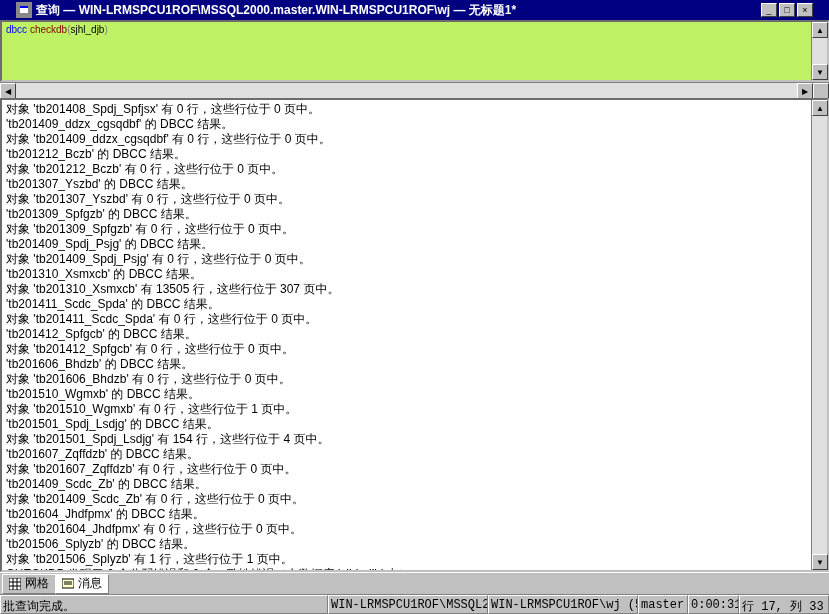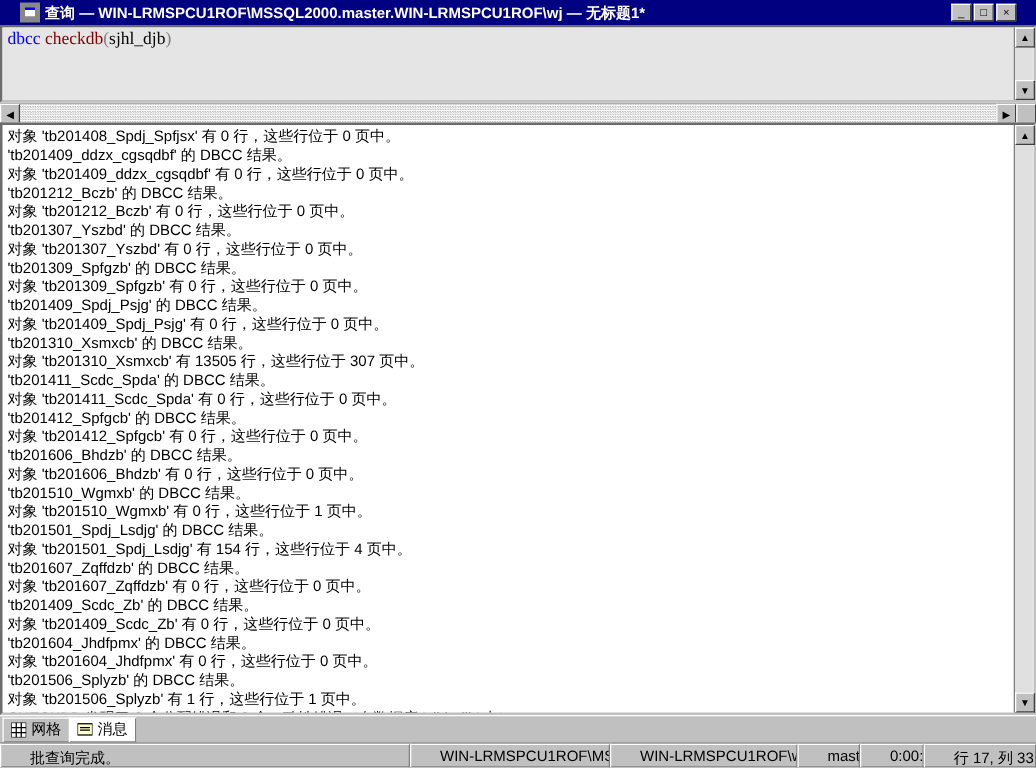--- a/index.html
+++ b/index.html
@@ -42,25 +42,25 @@
 .editor-wrap {
   height: 62px;
   background: #fff;
   border: 2px inset #c0c0c0;
   position: relative;
   display: flex;
 }
 .editor {
   flex: 1;
   padding: 2px 4px;
-  font-family: Liberation Serif, serif;
-  font-size: 14px;
+  font-family: Liberation Sans, sans-serif;
+  font-size: 10px;
   white-space: pre;
   overflow: hidden;
-  background: #e5e5e5;
+  background: #bef264;
 }
 .editor .kw { color: #0000ff; }
 .editor .fn { color: #800000; }
 .editor .paren { color: #808080; }
 .editor .id { color: #000; }
 .scrollbar-v {
   width: 16px;
   background: #e0e0e0;
   border-left: 1px solid #808080;
   position: relative;
@@ -118,26 +118,27 @@
 .tab.active { background: #fff; }
 .tab .ticon { width: 12px; height: 12px; display: inline-block; }
 .statusbar {
   height: 20px;
   background: #c0c0c0;
   border-top: 1px solid #808080;
   display: flex;
   font-size: 12px;
 }
 .status-cell {
-  padding: 2px 23px;
+  padding: 2px 2px;
   border: 1px solid #808080;
   border-top-color: #fff;
   border-left-color: #fff;
   white-space: nowrap;
   overflow: hidden;
+  font-family: Liberation Mono, monospace;
 }
 .status-cell.main { flex: 1; }
 </style>
 </head>
 <body>
 
 <div class="titlebar">
   <span class="icon">
     <svg width="10" height="10" viewBox="0 0 10 10">
         <rect x="1" y="3" width="8" height="5" fill="#fff"></rect>

